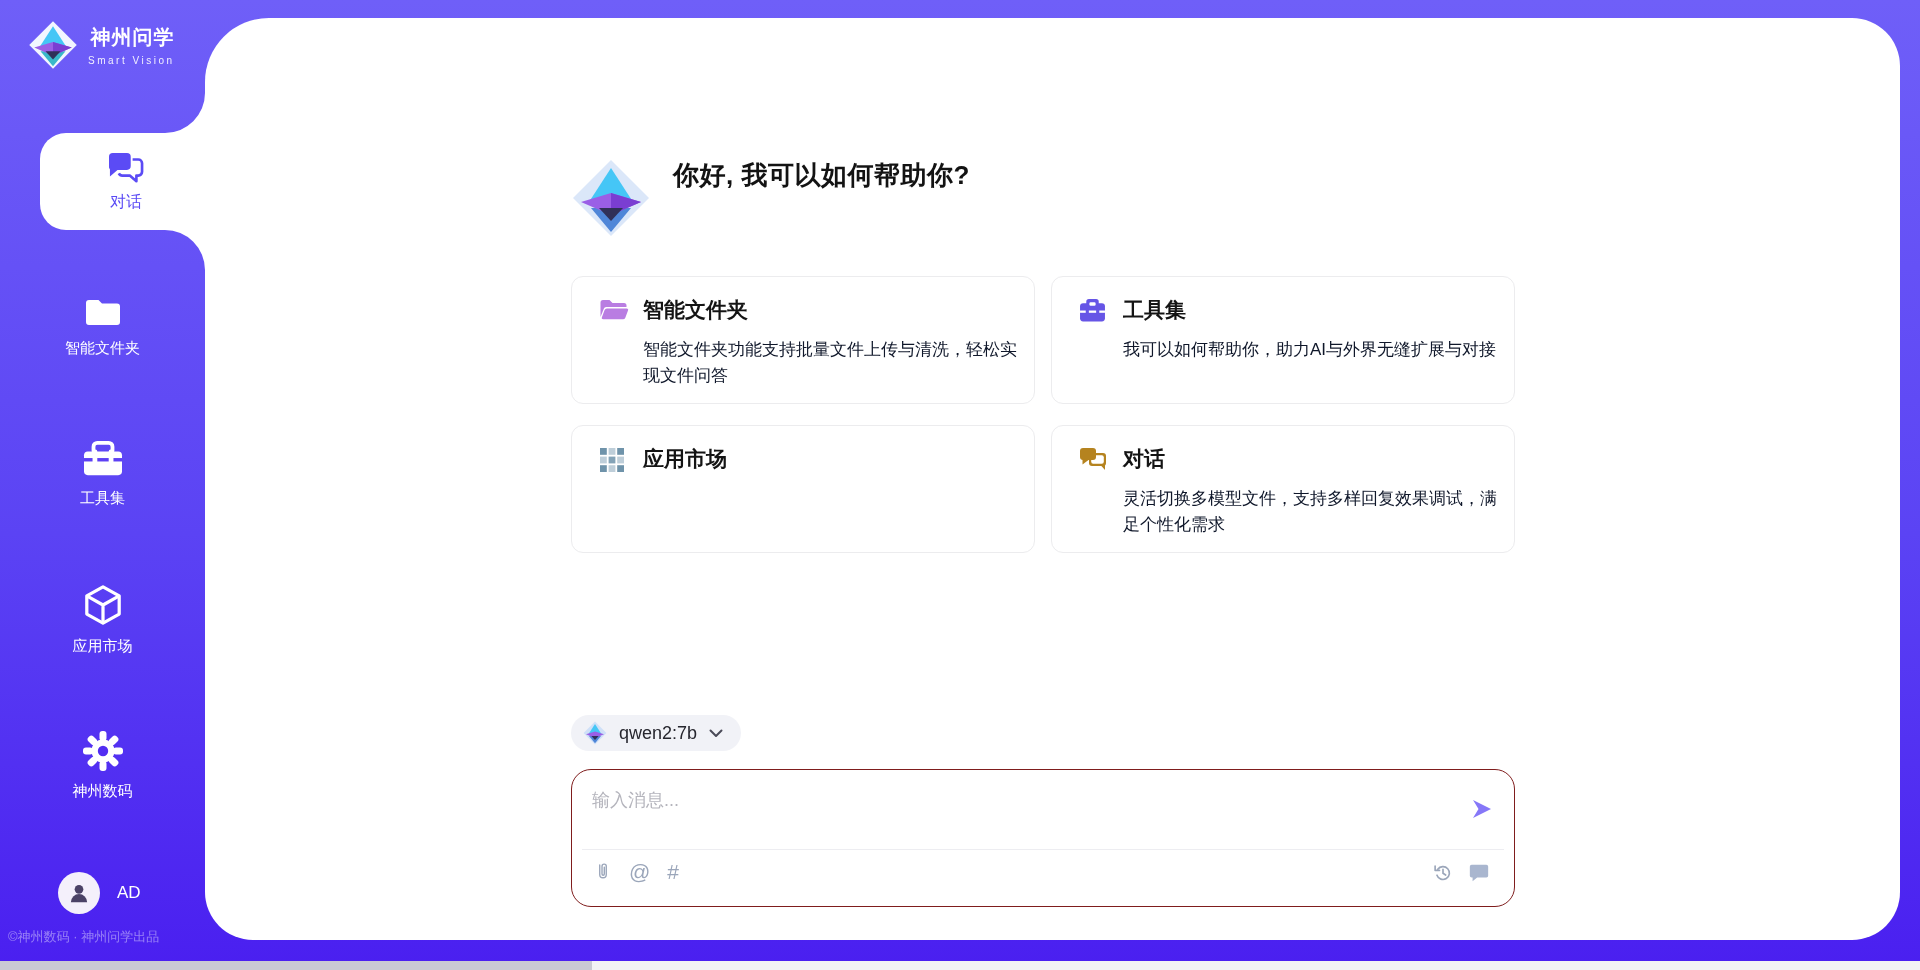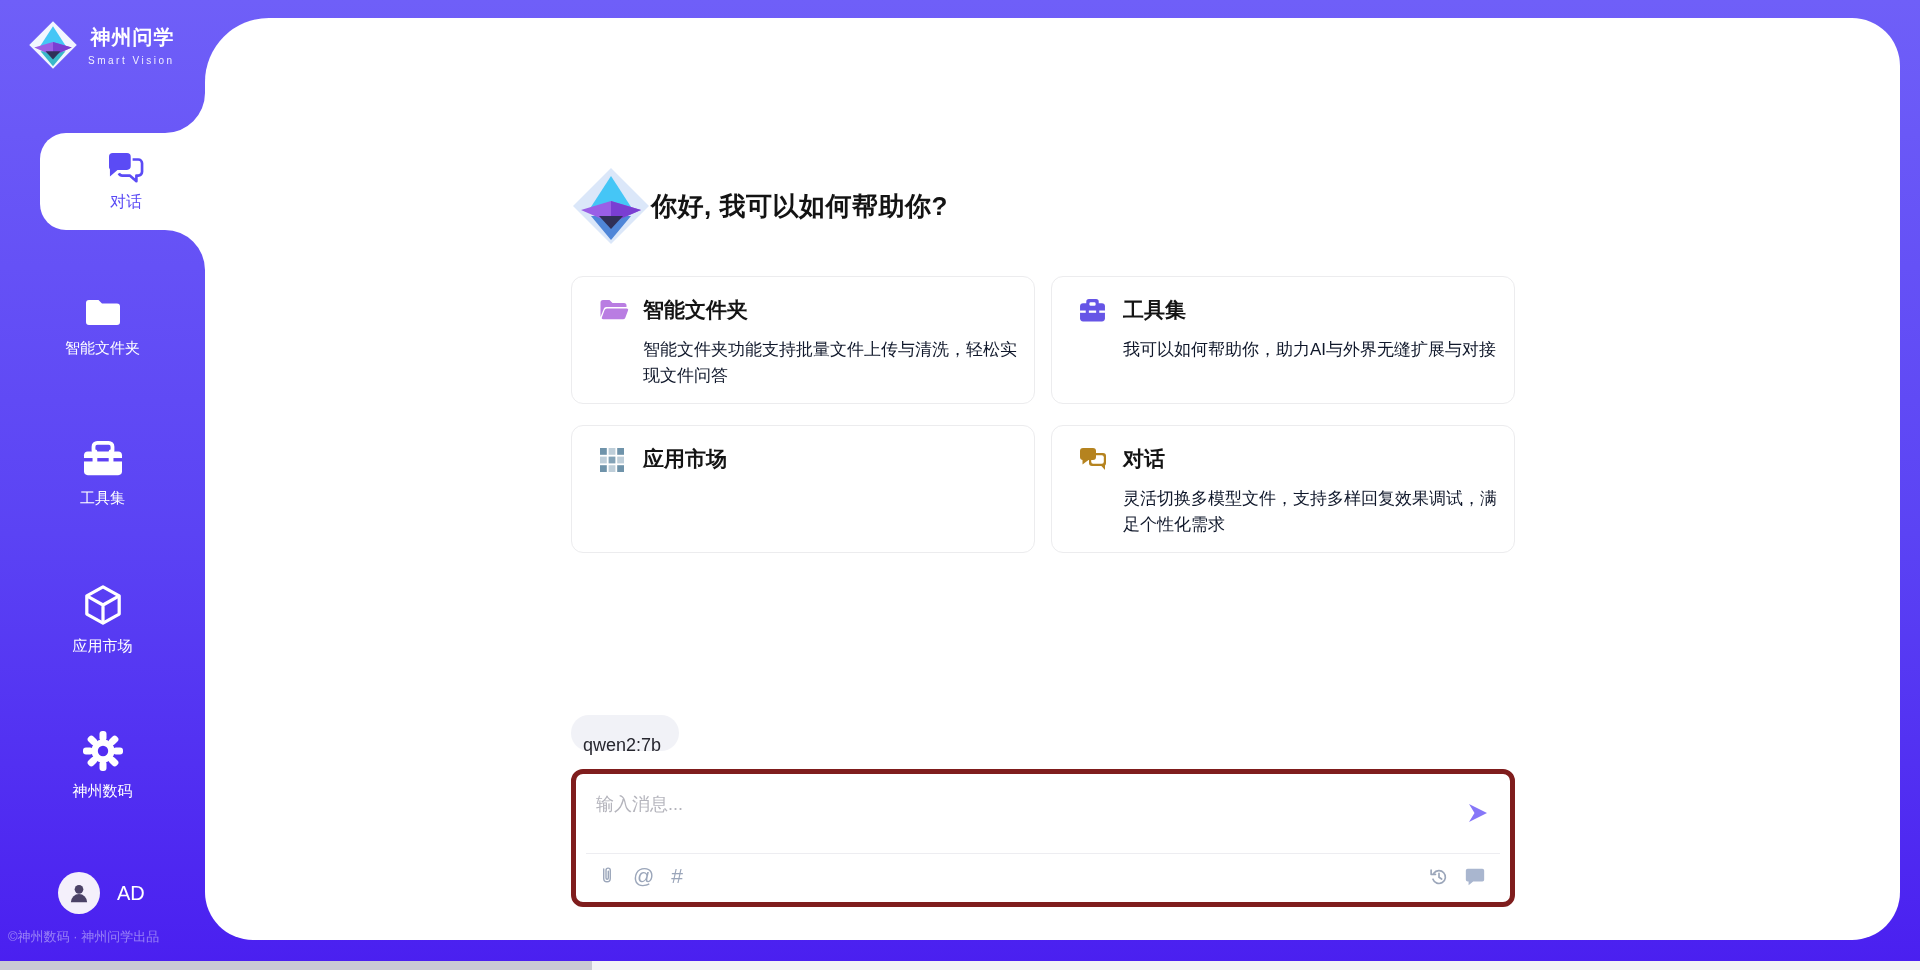--- a/index.html
+++ b/index.html
@@ -26,45 +26,45 @@
   .fillet.top { top:93px; } .fillet.bottom { top:230px; }
 
   .side-item { position:absolute; left:0; width:205px; display:flex; flex-direction:column;
                align-items:center; gap:11px; color:#fff; font-size:15px; cursor:pointer; z-index:2; }
   .si-folder { top:296px; } .si-toolbox { top:440px; } .si-cube { top:584px; } .si-gear { top:731px; }
 
   .user-row { position:absolute; left:58px; top:872px; display:flex; align-items:center; gap:17px;
               z-index:2; cursor:pointer; }
   .avatar { width:42px; height:42px; border-radius:50%; background:#f4f0fb;
             display:flex; align-items:center; justify-content:center; }
-  .user-name { color:#fff; font-size:20px; }
+  .user-name { color:#fff; font-size:17px; }
   .side-footer { position:absolute; left:8px; top:928px; width:230px; color:rgba(255,255,255,.42);
                  font-size:13px; white-space:nowrap; z-index:2; }
 
   
   .greeting { position:absolute; left:366px; top:140px; height:96px; display:flex;
-              align-items:center; }
+              align-items:flex-start; gap:22px; }
   .greeting h1 { font-size:26px; font-weight:700; color:#131313; letter-spacing:.5px; }
 
   .cards { position:absolute; left:366px; top:258px; width:946px; display:grid;
            grid-template-columns:464px 464px; gap:21px 16px; }
   .card { position:relative; height:128px; border:1px solid #ececee; border-radius:12px;
           background:#fff; cursor:pointer; }
   .card-icon { position:absolute; left:27px; top:21px; }
   .card-title { position:absolute; left:71px; top:19px; font-size:21px; font-weight:700; color:#141414; }
   .card-desc { position:absolute; left:71px; top:60px; right:16px; font-size:17px;
                line-height:26px; color:#0f172a; }
 
   .model { position:absolute; left:366px; top:697px; height:36px; padding:0 18px 0 12px;
            background:#f1f2f7; border-radius:22px; display:inline-flex; align-items:center;
-           gap:20px; cursor:pointer;flex-direction:column; }
+           gap:12px; cursor:pointer; }
   .model-label { font-size:18px; color:#26262e; }
 
   .composer { position:absolute; left:366px; top:751px; width:944px; height:138px;
-              border:5px solid #7f1d1d; border-radius:12px; background:#fff; }
+              border:1px solid #7f1d1d; border-radius:20px; background:#fff; }
   .composer input { position:absolute; left:20px; top:12px; width:840px; height:36px;
                     border:none; outline:none; font-size:18px; color:#333; background:transparent; }
   .composer input::placeholder { color:#b4b4bc; }
   .send-btn { position:absolute; right:20px; top:28px; cursor:pointer; }
   .comp-divider { position:absolute; left:10px; right:10px; top:79px; height:1px; background:#ededf1; }
   .tools-left { position:absolute; left:22px; top:90px; display:flex; align-items:center;
                 gap:17px; color:#9ba6ba; }
   .tools-left .txt-ic { font-size:21px; line-height:24px; cursor:pointer; }
   .ic-btn { cursor:pointer; display:flex; align-items:center; }
   .tools-right { position:absolute; right:24px; top:92px; display:flex; align-items:center; gap:14px; }

